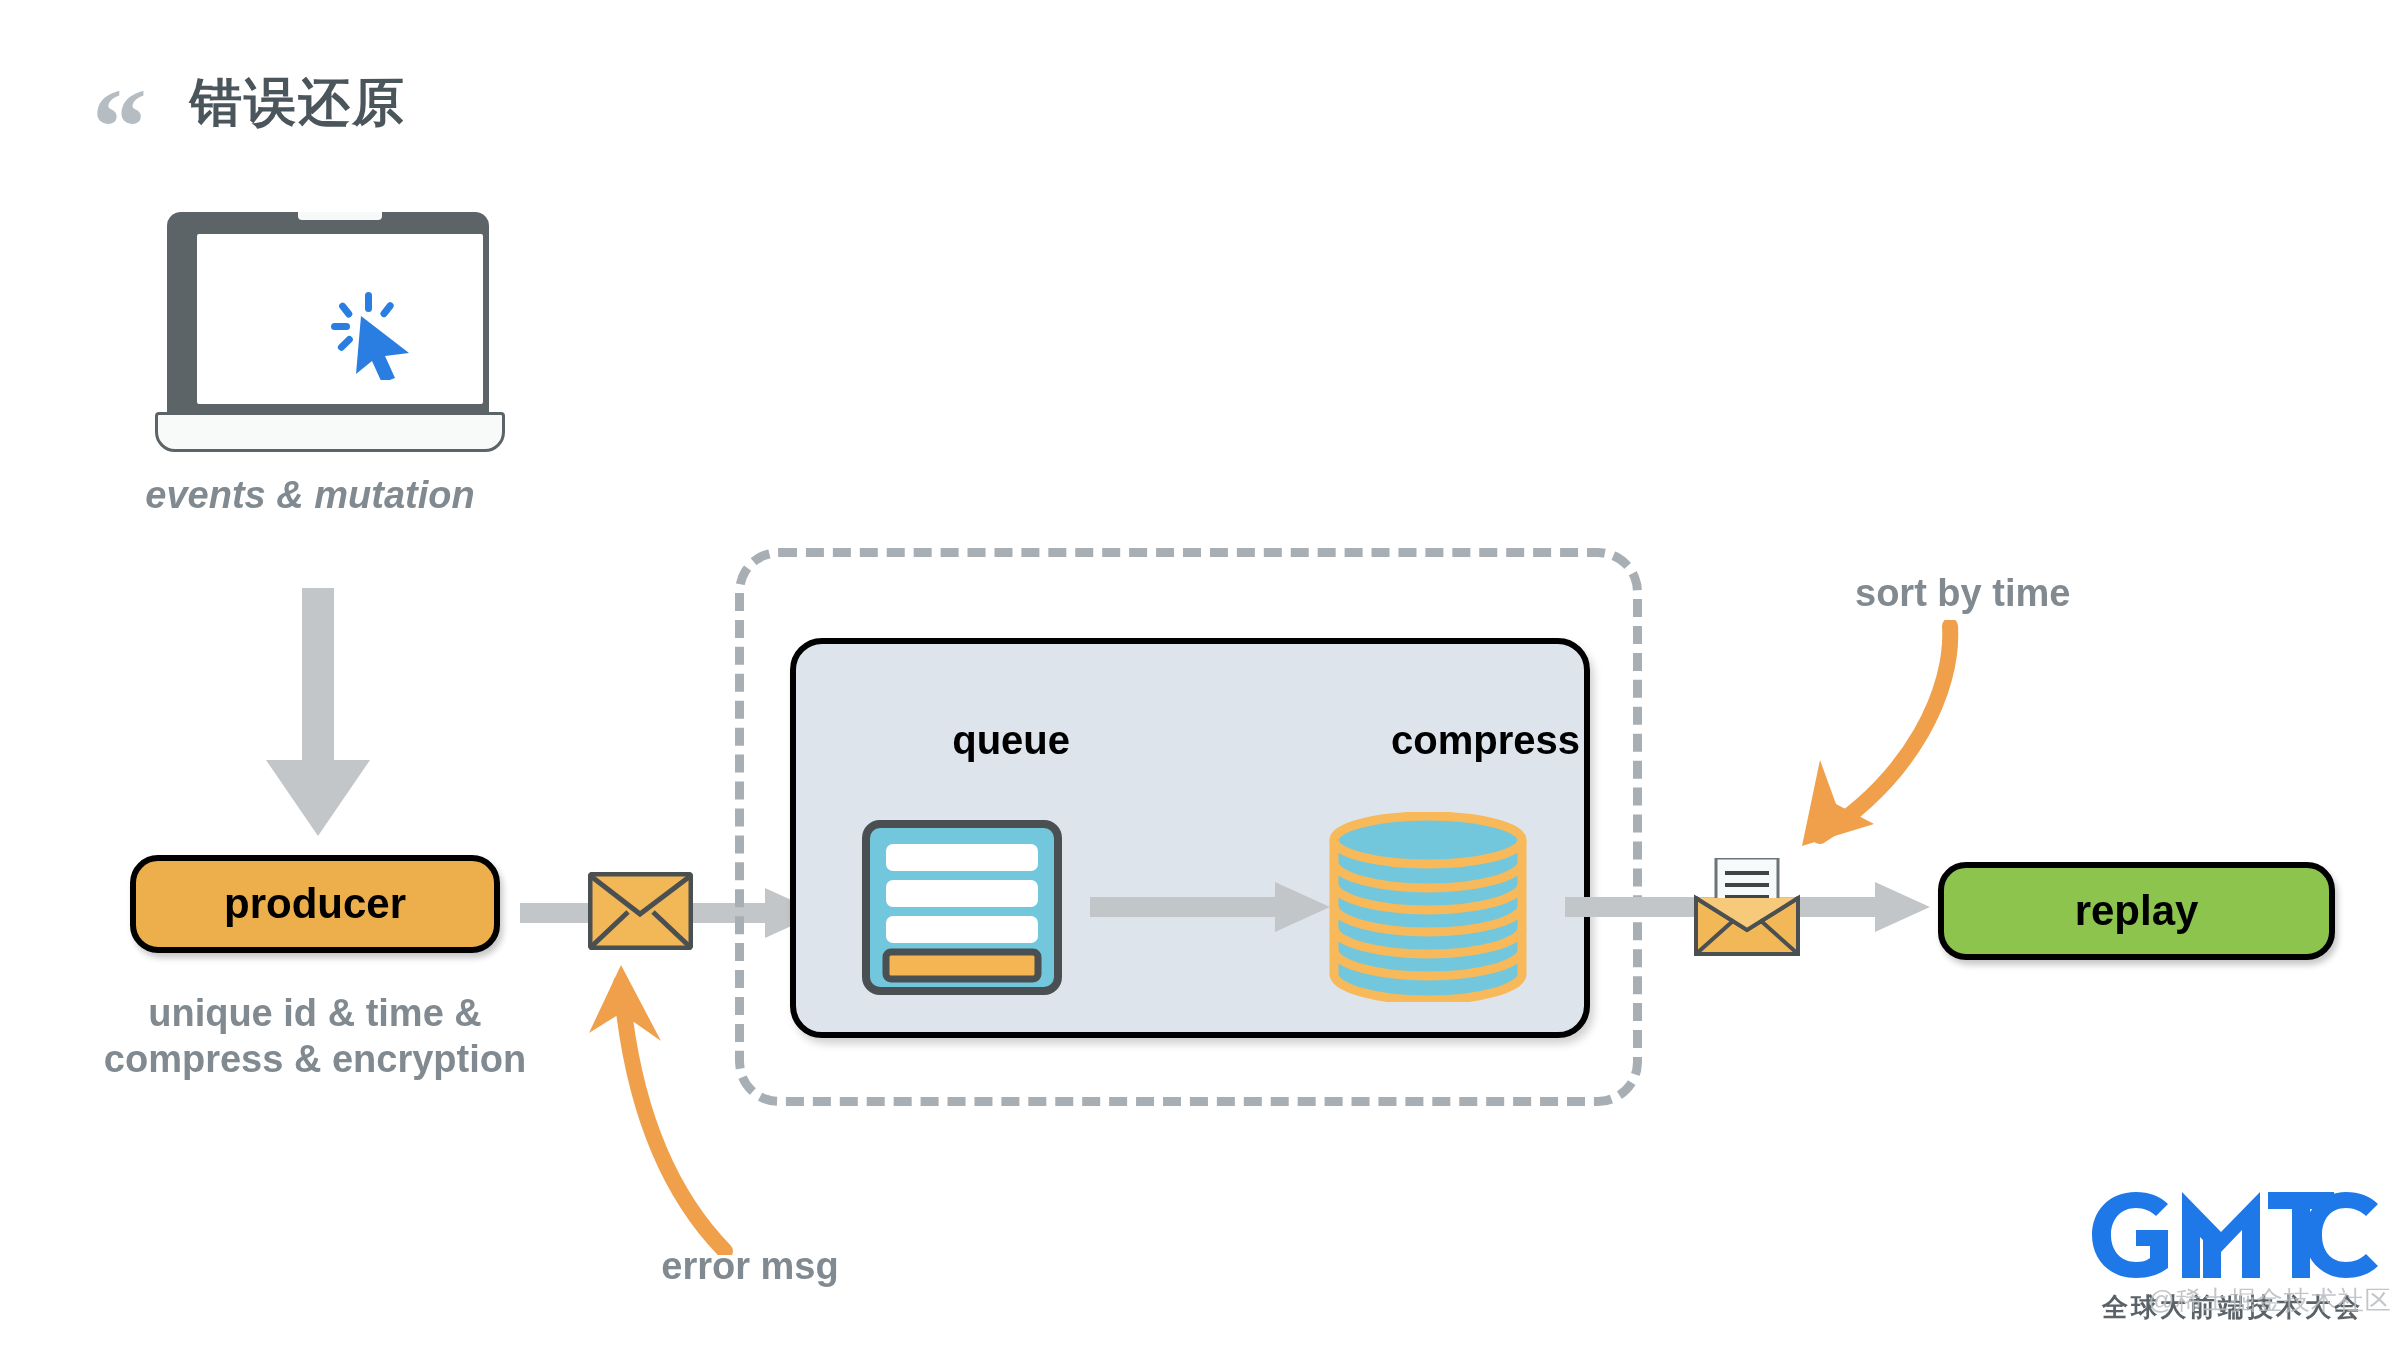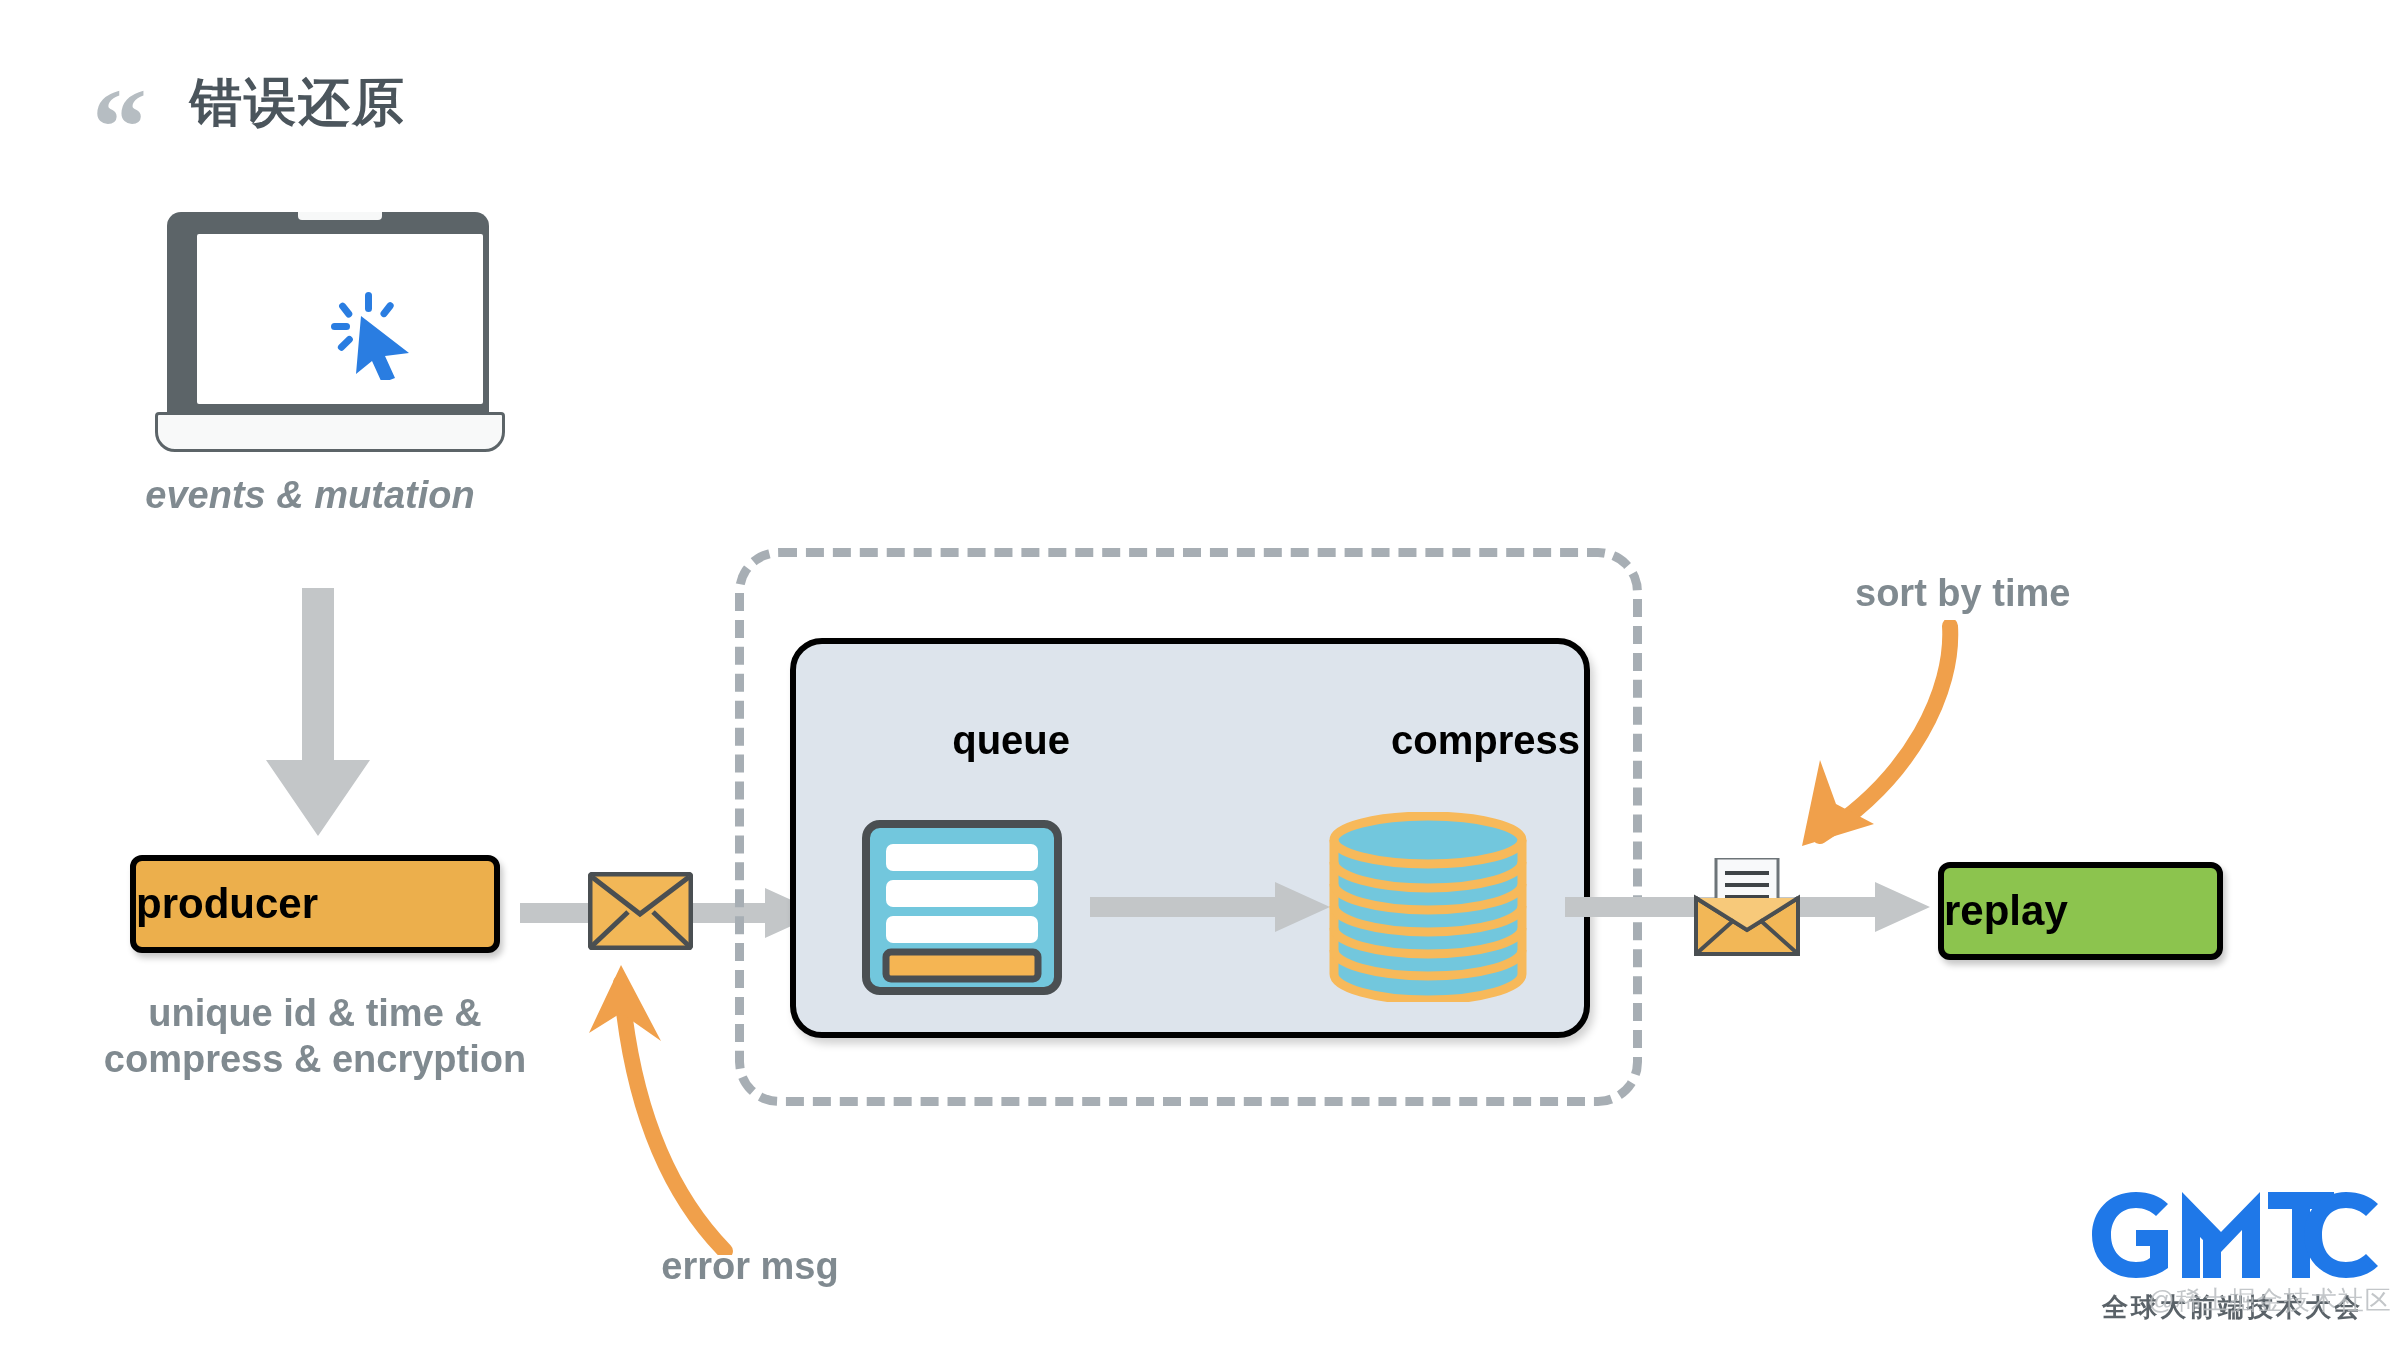--- a/index.html
+++ b/index.html
@@ -56,31 +56,31 @@
     text-align: center; line-height: 1.22;
   }
 
   
   .down-arrow { position: absolute; left: 258px; top: 588px; width: 120px; height: 250px; }
 
   
   .node-box {
     position: absolute;
     border: 6px solid #000000;
-    border-radius: 12px;
-    display: flex; align-items: center; 
+    border-radius: 28px;
+    display: flex; align-items: center; justify-content: center;
     font-weight: 700; color: #000;
     box-shadow: 3px 5px 6px rgba(0,0,0,0.22);
   }
   #producer-box {
     left: 130px; top: 855px; width: 370px; height: 98px;
     background: #ecaf4c; font-size: 42px;
   }
   #replay-box {
-    left: 1938px; top: 862px; width: 285px; height: 98px;
+    left: 1938px; top: 862px; width: 397px; height: 98px;
     background: #8cc44e; font-size: 42px;
   }
 
   
   .dashed-box {
     position: absolute; left: 735px; top: 548px; width: 907px; height: 558px;
     border: 9px dashed #a7aeb4; border-radius: 44px; background: transparent;
   }
   .inner-panel {
     position: absolute; left: 790px; top: 638px; width: 800px; height: 400px;

